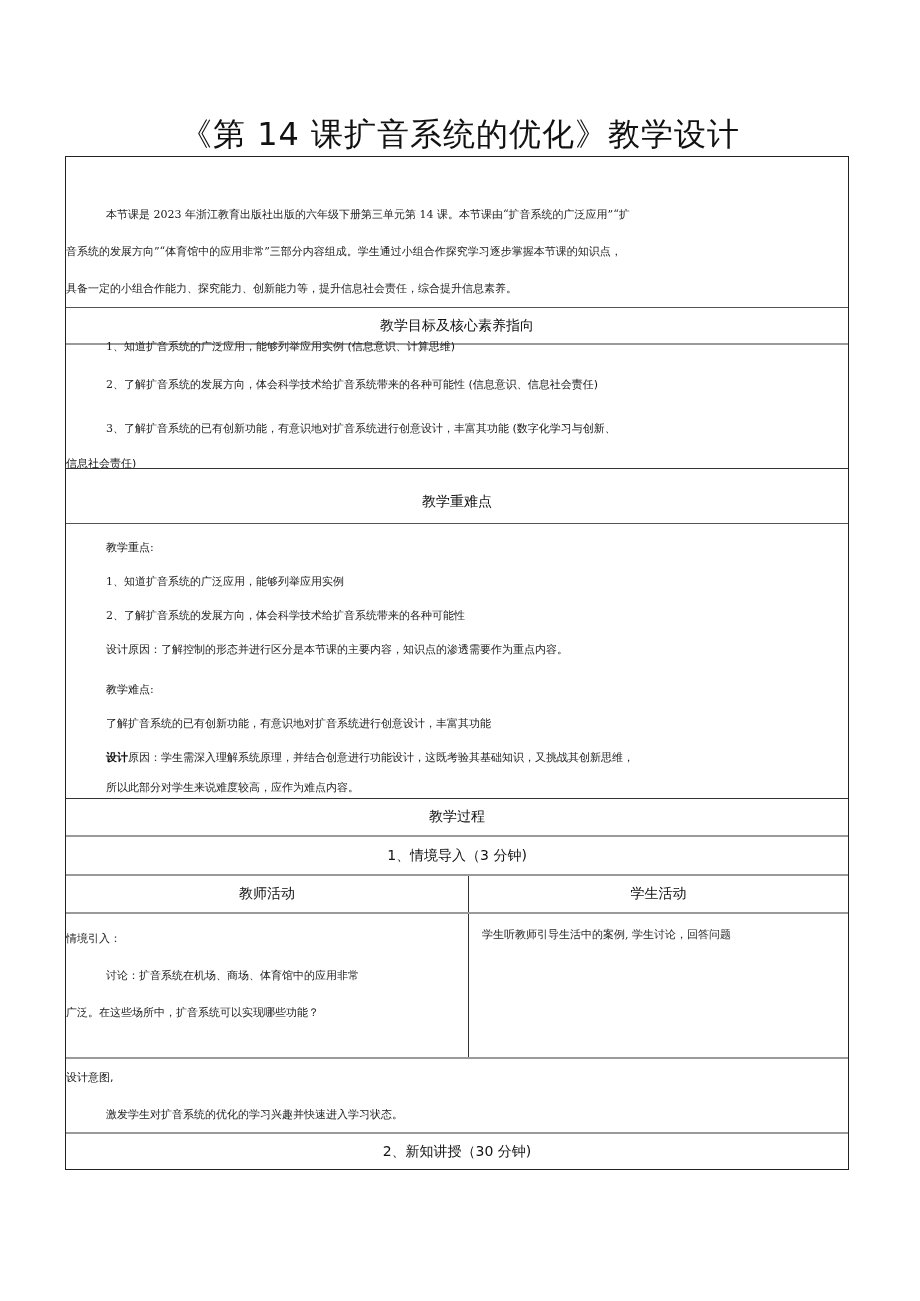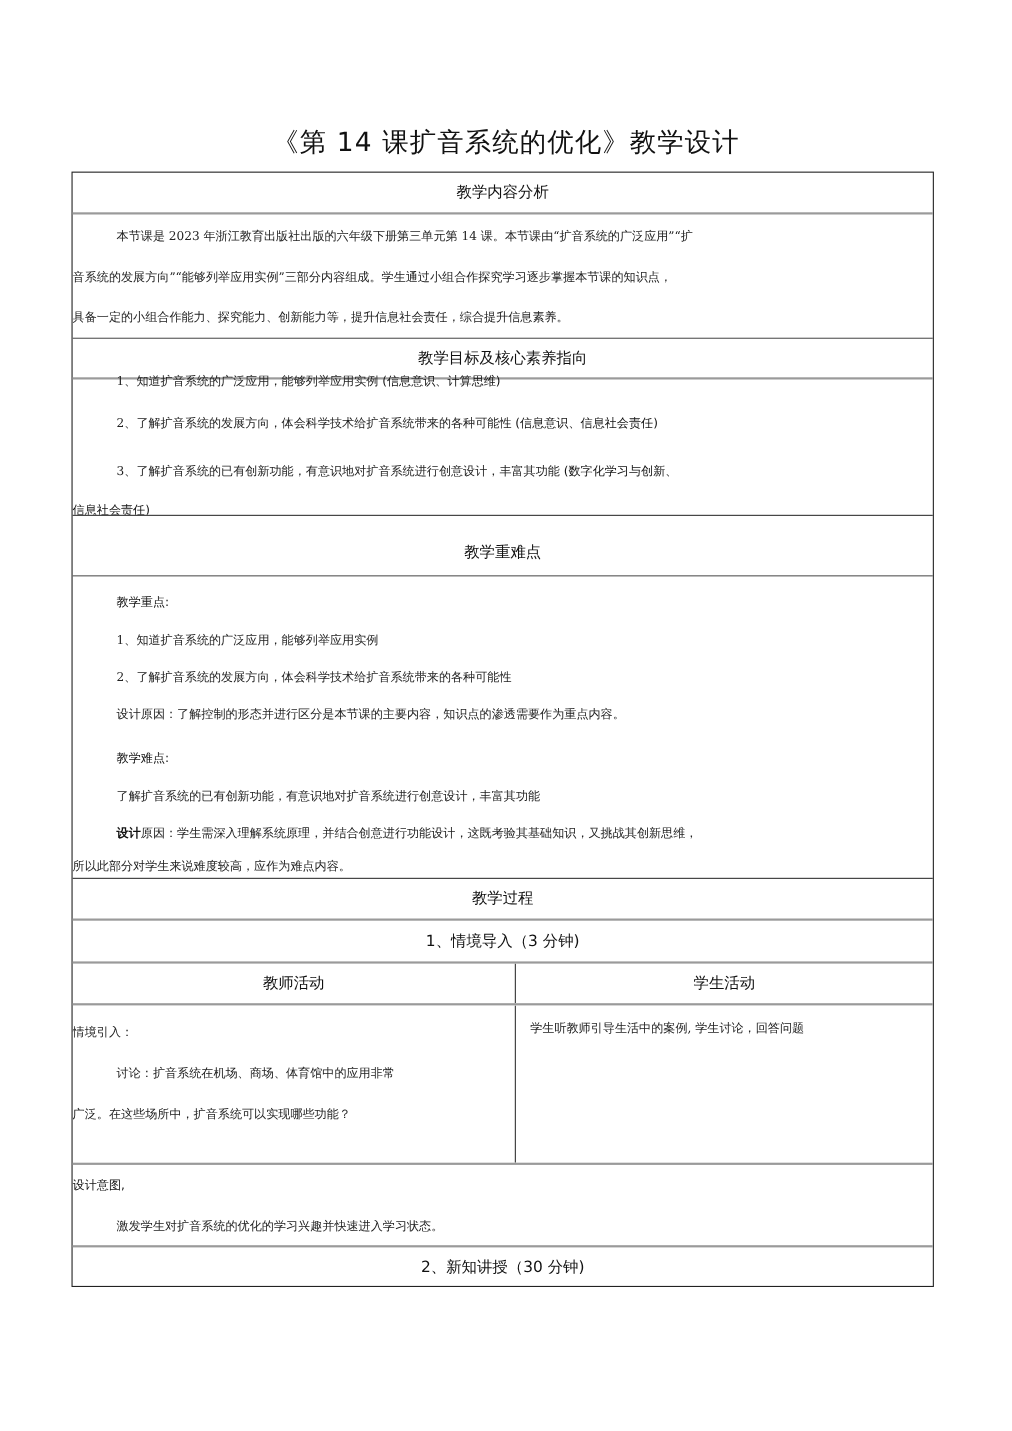--- a/index.html
+++ b/index.html
@@ -1,21 +1,21 @@
 <!DOCTYPE html>
 <html><head>
   <meta charset="utf-8">
   <style>
     * { box-sizing: border-box; margin: 0; padding: 0; }
     html, body { width: 920px; height: 1301px; background: #ffffff; overflow: hidden; }
     body { position: relative; font-family: "DejaVu Serif", "Liberation Serif", serif; color: #1a1a1a; }
     .title {
       position: absolute; left: 0; top: 113px; width: 920px; text-align: center;
       font-family: "DejaVu Sans", "Liberation Sans", sans-serif;
-      font-size: 24px; letter-spacing: 1px; color: #111;
+      font-size: 32px; letter-spacing: 1px; color: #111;
     }
     .table {
       position: absolute; left: 65px; top: 156px; width: 784px; height: 1014px;
       border: 1px solid #222;
     }
     .row {
       position: absolute; left: 0; width: 782px; overflow: hidden;
       border-bottom: 1px solid #555;
     }
     .row.dotted { border-bottom: 2px solid #9a9a9a; }
@@ -30,27 +30,24 @@
     .col-split { position: absolute; top: 0; bottom: 0; left: 402px; width: 1px; background: #333; }
     .col { position: absolute; top: 0; bottom: 0; }
   </style>
 </head>
 <body>
 
 <div class="title">《第 14 课扩音系统的优化》教学设计</div>
 
 <div class="table">
 
-  <div class="row hdr dotted" style="top:0; height:38px;">
-    <span>教学内容分析</span>
-  </div>
 
   <div class="row body-text" style="top:38px; height:113px; padding-top:1px;">
     <div class="p" style="padding-left:40px;">本节课是 2023 年浙江教育出版社出版的六年级下册第三单元第 14 课。本节课由“扩音系统的广泛应用”“扩</div>
-    <div class="p">音系统的发展方向”“能够列举应用实例”三部分内容组成。学生通过小组合作探究学习逐步掌握本节课的知识点，</div>
+    <div class="p">音系统的发展方向”“体育馆中的应用非常”三部分内容组成。学生通过小组合作探究学习逐步掌握本节课的知识点，</div>
     <div class="p">具备一定的小组合作能力、探究能力、创新能力等，提升信息社会责任，综合提升信息素养。</div>
   </div>
 
   <div class="row hdr dotted" style="top:151px; height:37px;">
     <span>教学目标及核心素养指向</span>
   </div>
 
   <div class="row body-text" style="top:176px; height:136px; line-height:40px; border-bottom:1px solid #333;">
     <div class="p" style="padding-left:40px; line-height:28px;">
       <span>1、知道扩音系统的广泛应用，能够列举应用实例</span>
@@ -74,21 +71,21 @@
   <div class="row body-text" style="top:367px; height:275px; line-height:34px; padding-top:7px; border-bottom:1px solid #333;">
     <div class="p b indent">教学重点:</div>
     <div class="p indent">1、知道扩音系统的广泛应用，能够列举应用实例</div>
     <div class="p indent">2、了解扩音系统的发展方向，体会科学技术给扩音系统带来的各种可能性</div>
     <div class="p indent">设计原因：了解控制的形态并进行区分是本节课的主要内容，知识点的渗透需要作为重点内容。</div>
     <div class="p b indent" style="margin-top:6px;">教学难点:</div>
     <div class="p indent">了解扩音系统的已有创新功能，有意识地对扩音系统进行创意设计，丰富其功能</div>
     <div class="p indent">
       <span class="b" style="font-weight:bold;">设计</span><span>原因：学生需深入理解系统原理，并结合创意进行功能设计，这既考验其基础知识，又挑战其创新思维，</span>
     </div>
-    <div class="p" style="line-height:26px;">所以此部分对学生来说难度较高，应作为难点内容。</div>
+    <div class="p" style="line-height:26px;margin-left:40px;">所以此部分对学生来说难度较高，应作为难点内容。</div>
   </div>
 
   <div class="row hdr dotted" style="top:642px; height:38px;">
     <span>教学过程</span>
   </div>
 
   <div class="row hdr dotted" style="top:680px; height:39px;">
     <span>1、情境导入（3 分钟)</span>
   </div>
 

